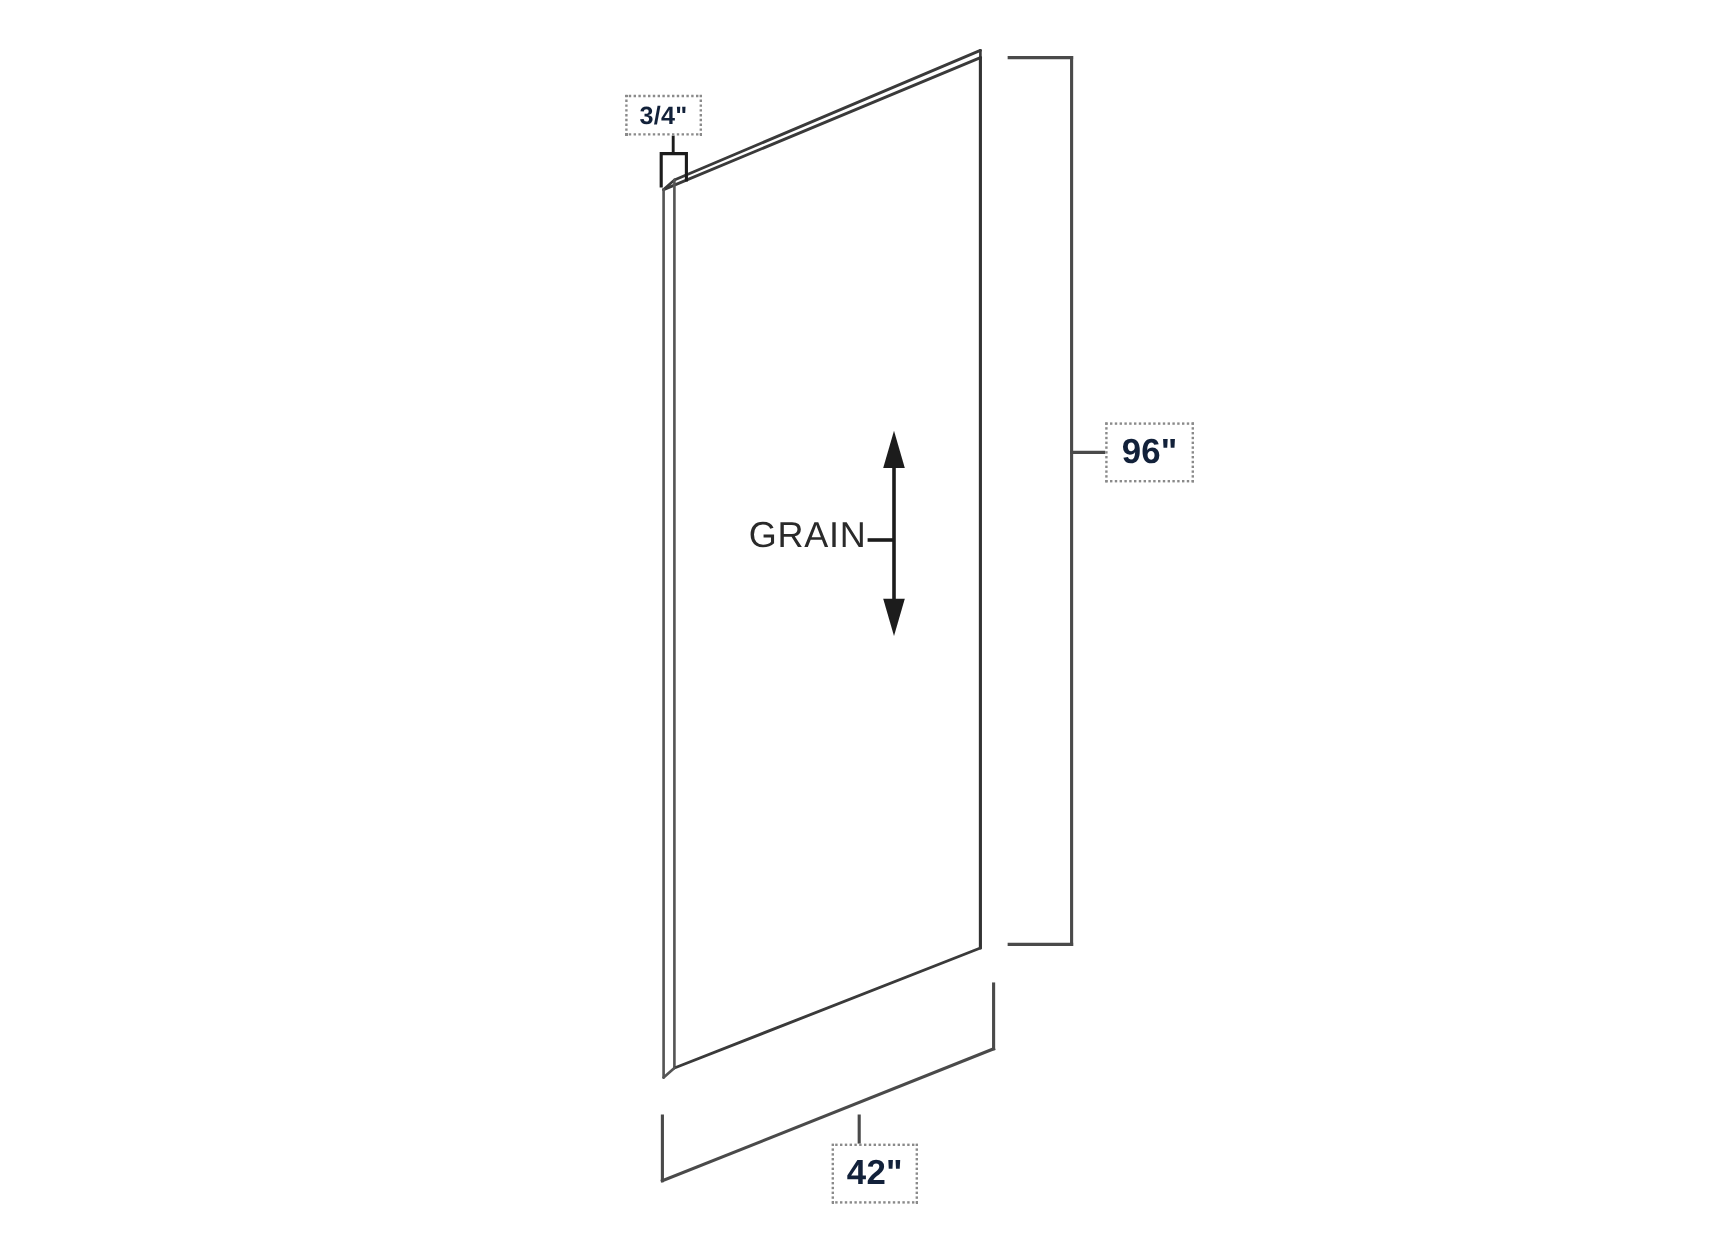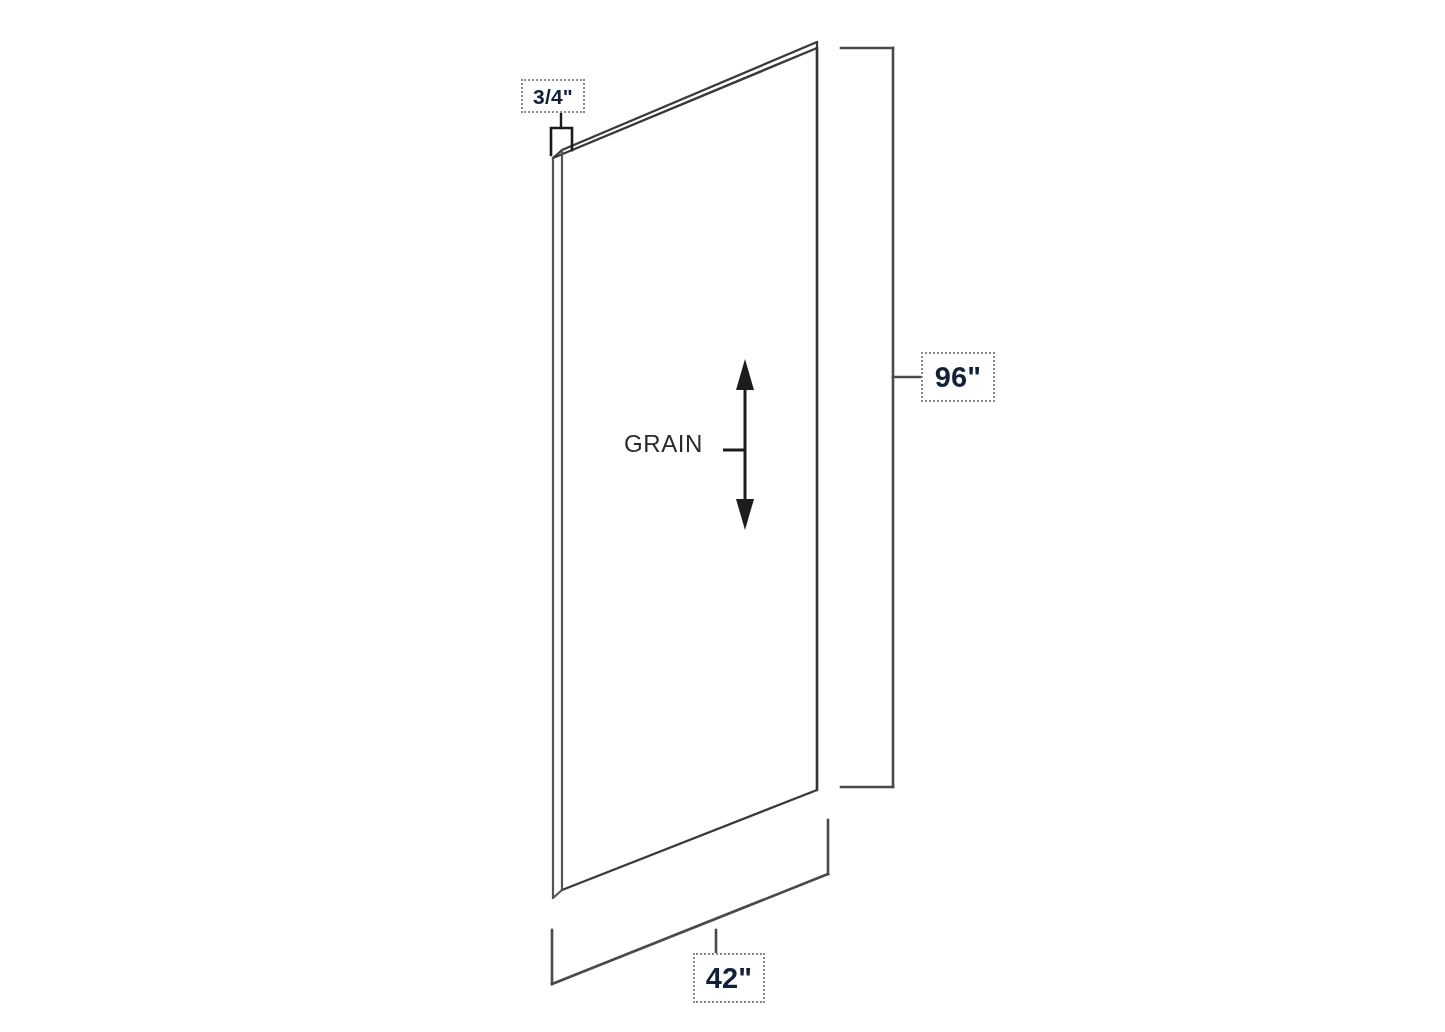--- a/index.html
+++ b/index.html
@@ -61,21 +61,21 @@
     width: 72px;
     height: 50px;
     font-size: 29px;
   }
   #grain-text {
     position: absolute;
     left: 624px;
     top: 432px;
     color: #2a2a2a;
     font-family: "Liberation Sans", sans-serif;
-    font-size: 24px;
+    font-size: 30px;
     font-weight: normal;
     letter-spacing: 0.6px;
     line-height: 1;
     white-space: nowrap;
   }
 </style>
 </head>
 <body>
 
 <div id="stage">

